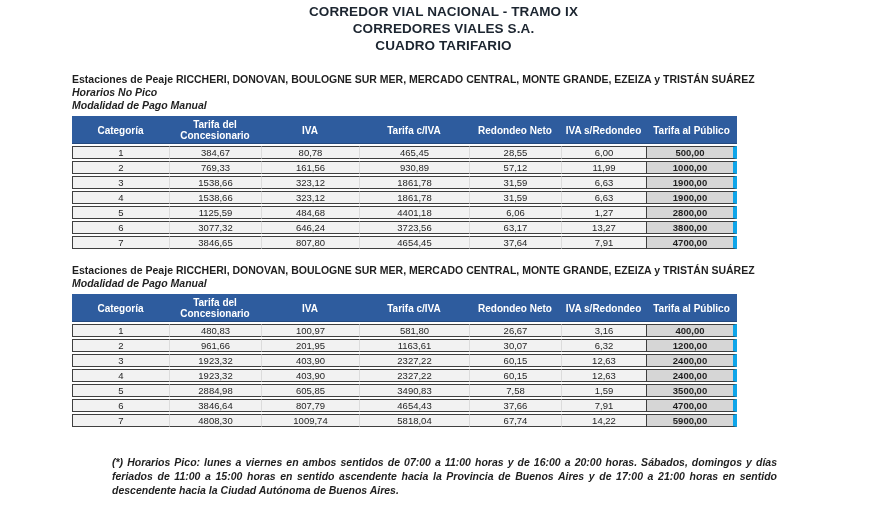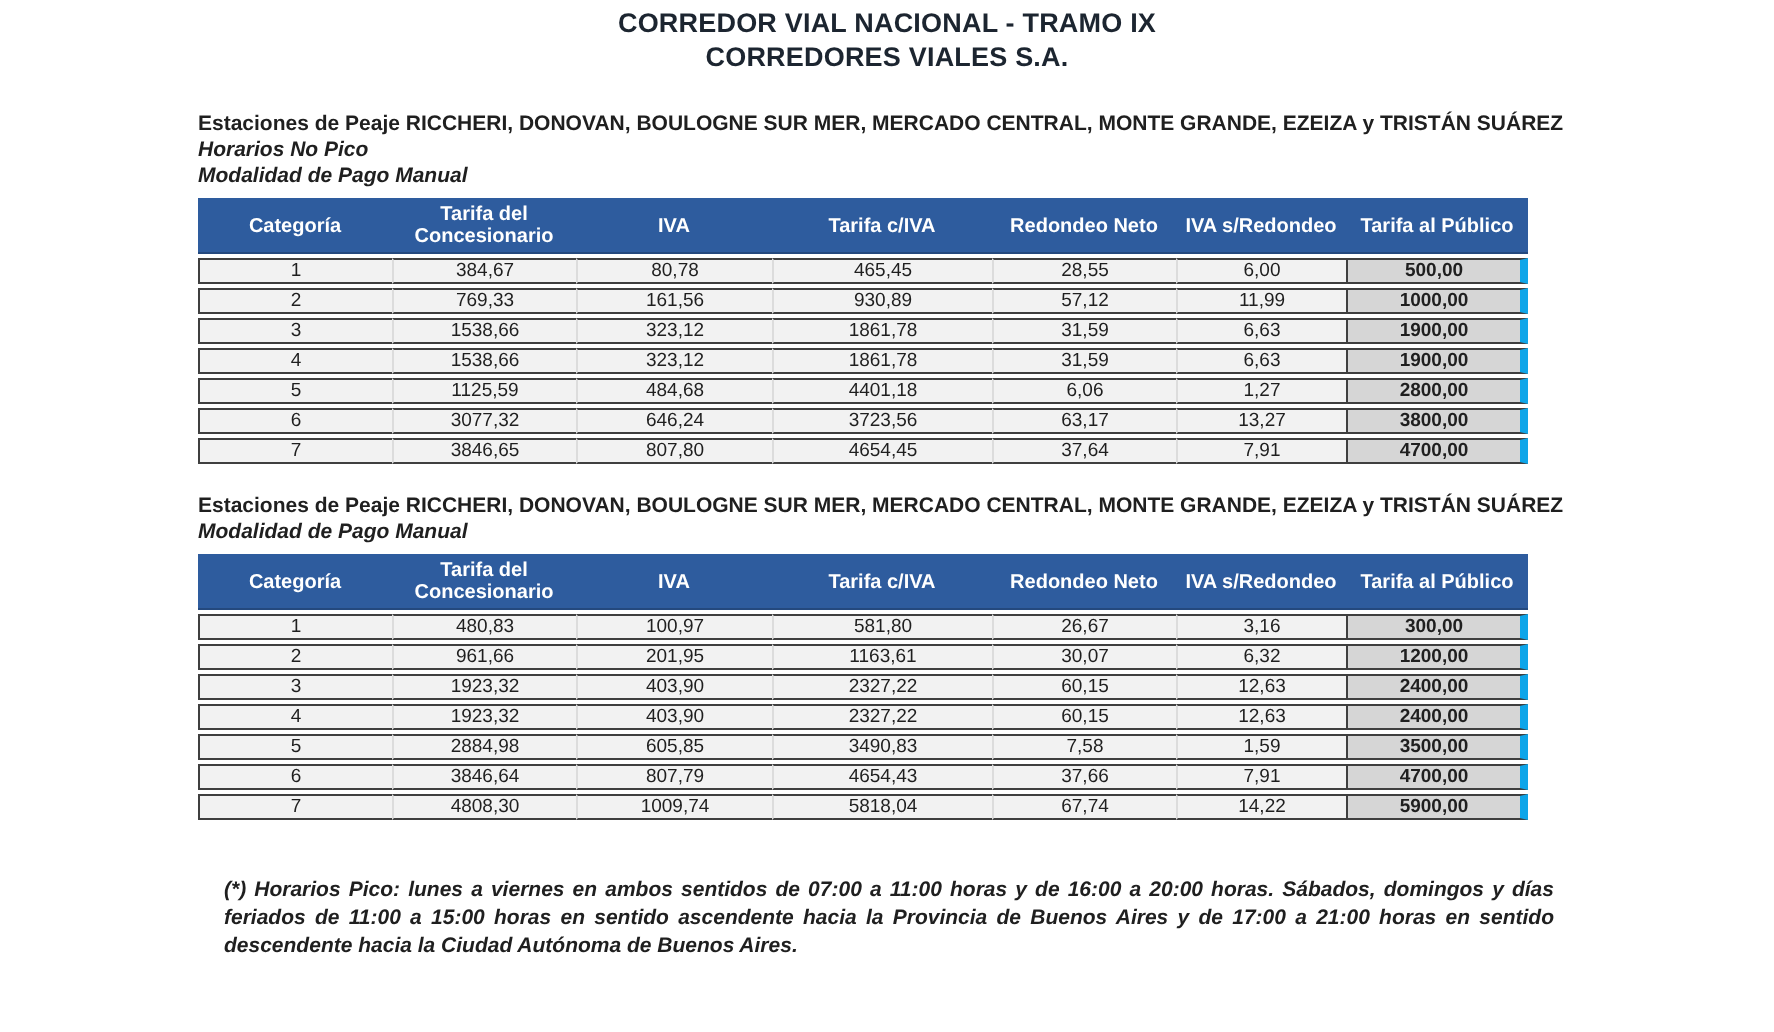--- a/index.html
+++ b/index.html
@@ -21,21 +21,21 @@
     text-align: center;
   }
   .title-line {
     font-size: 13.5px;
     font-weight: bold;
     line-height: 17px;
     color: #1c2530;
     letter-spacing: 0.1px;
   }
   .section {
-    margin-left: 99px;
+    margin-left: 72px;
     width: 767px;
   }
   .section-1 { margin-top: 19px; }
   .section-2 { margin-top: 13px; }
   .stations-heading {
     font-size: 10.5px;
     font-weight: bold;
     line-height: 13px;
     white-space: nowrap;
   }
@@ -103,20 +103,21 @@
   col.c6 { width: 91px; }
 </style>
 </head>
 <body>
 
 <div class="page">
 
   <div class="title-block">
     <div class="title-line">CORREDOR VIAL NACIONAL - TRAMO IX</div>
     <div class="title-line">CORREDORES VIALES S.A.</div>
+    <div class="title-line">CUADRO TARIFARIO</div>
   </div>
 
   <div class="section section-1">
     <div class="stations-heading">Estaciones de Peaje RICCHERI, DONOVAN, BOULOGNE SUR MER, MERCADO CENTRAL, MONTE GRANDE, EZEIZA y TRISTÁN SUÁREZ</div>
     <div class="schedule-heading">Horarios No Pico</div>
     <div class="payment-heading">Modalidad de Pago Manual</div>
     <table class="tariff-table">
       <colgroup>
         <col class="c0">
           <col class="c1">
@@ -230,21 +231,21 @@
           </tr>
         </thead>
       <tbody>
           <tr>
             <td>1</td>
             <td>480,83</td>
             <td>100,97</td>
             <td>581,80</td>
             <td>26,67</td>
             <td>3,16</td>
-            <td>300,00</td>
+            <td>400,00</td>
           </tr>
           <tr>
             <td>2</td>
             <td>961,66</td>
             <td>201,95</td>
             <td>1163,61</td>
             <td>30,07</td>
             <td>6,32</td>
             <td>1200,00</td>
           </tr>

